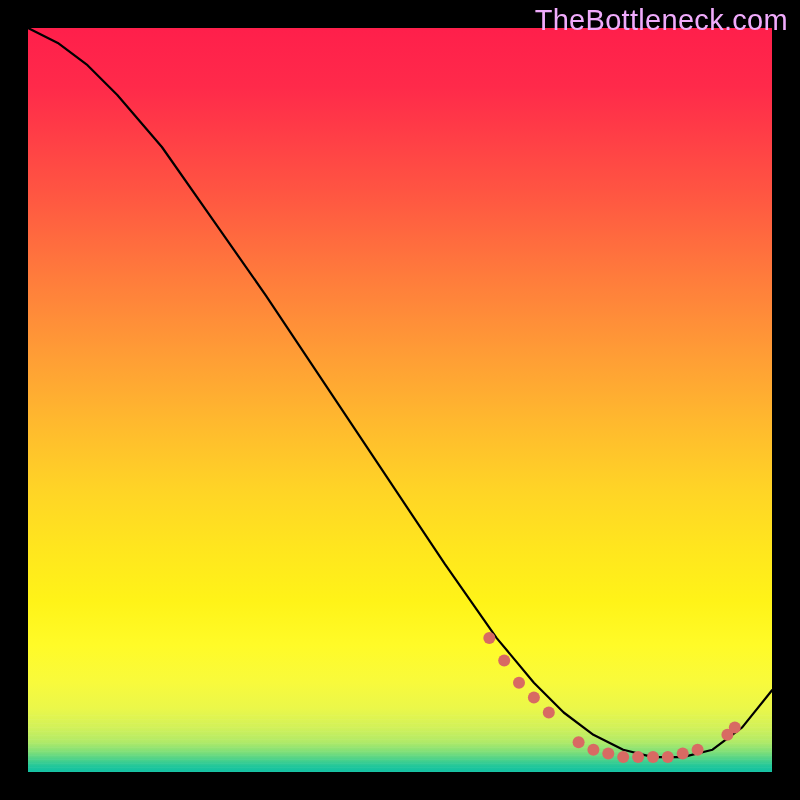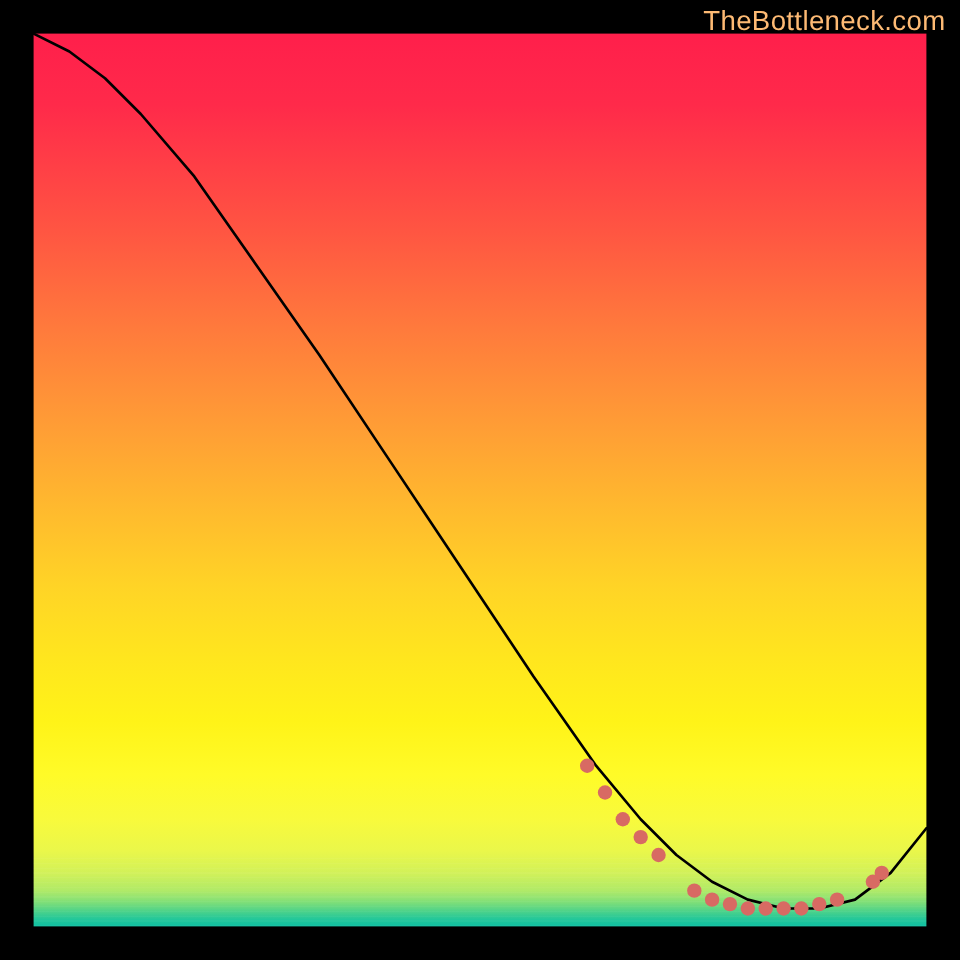--- a/index.html
+++ b/index.html
@@ -14,22 +14,22 @@
   .frame {
     position: relative;
     width: 800px;
     height: 800px;
     background: #000;
   }
   .watermark {
     position: absolute;
     top: 4px;
     right: 12px;
-    color: #fdba74;
-    font-size: 23px;
+    color: #f0abfc;
+    font-size: 29px;
     font-weight: 500;
     letter-spacing: 0.3px;
     z-index: 5;
   }
   .plot {
     position: absolute;
     left: 28px;
     top: 28px;
     width: 744px;
     height: 744px;

